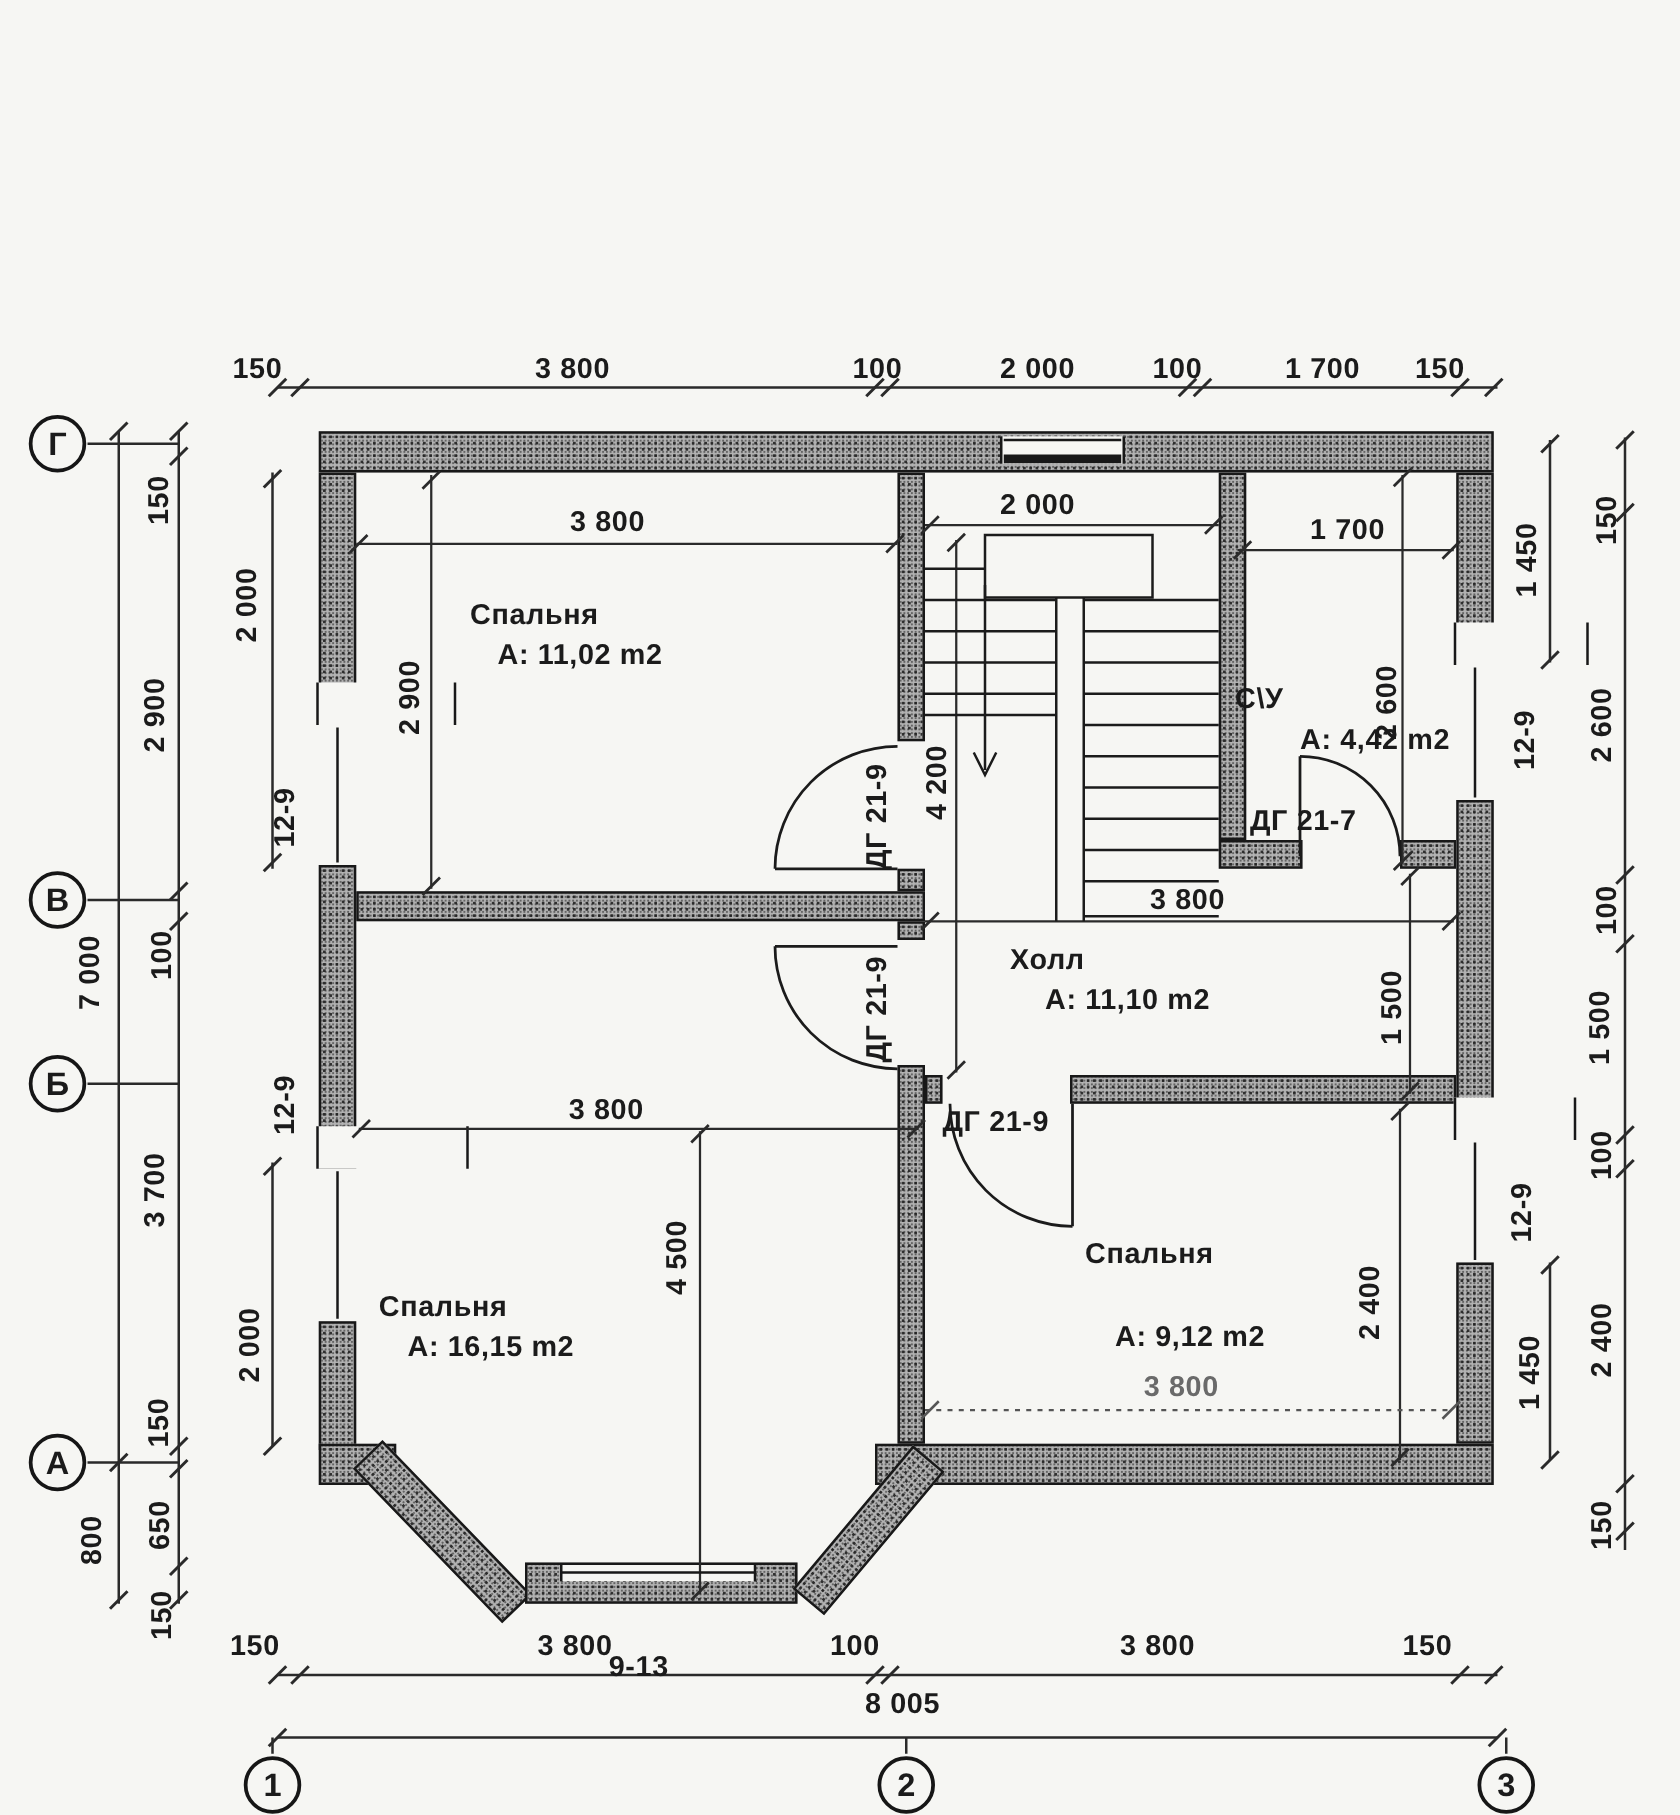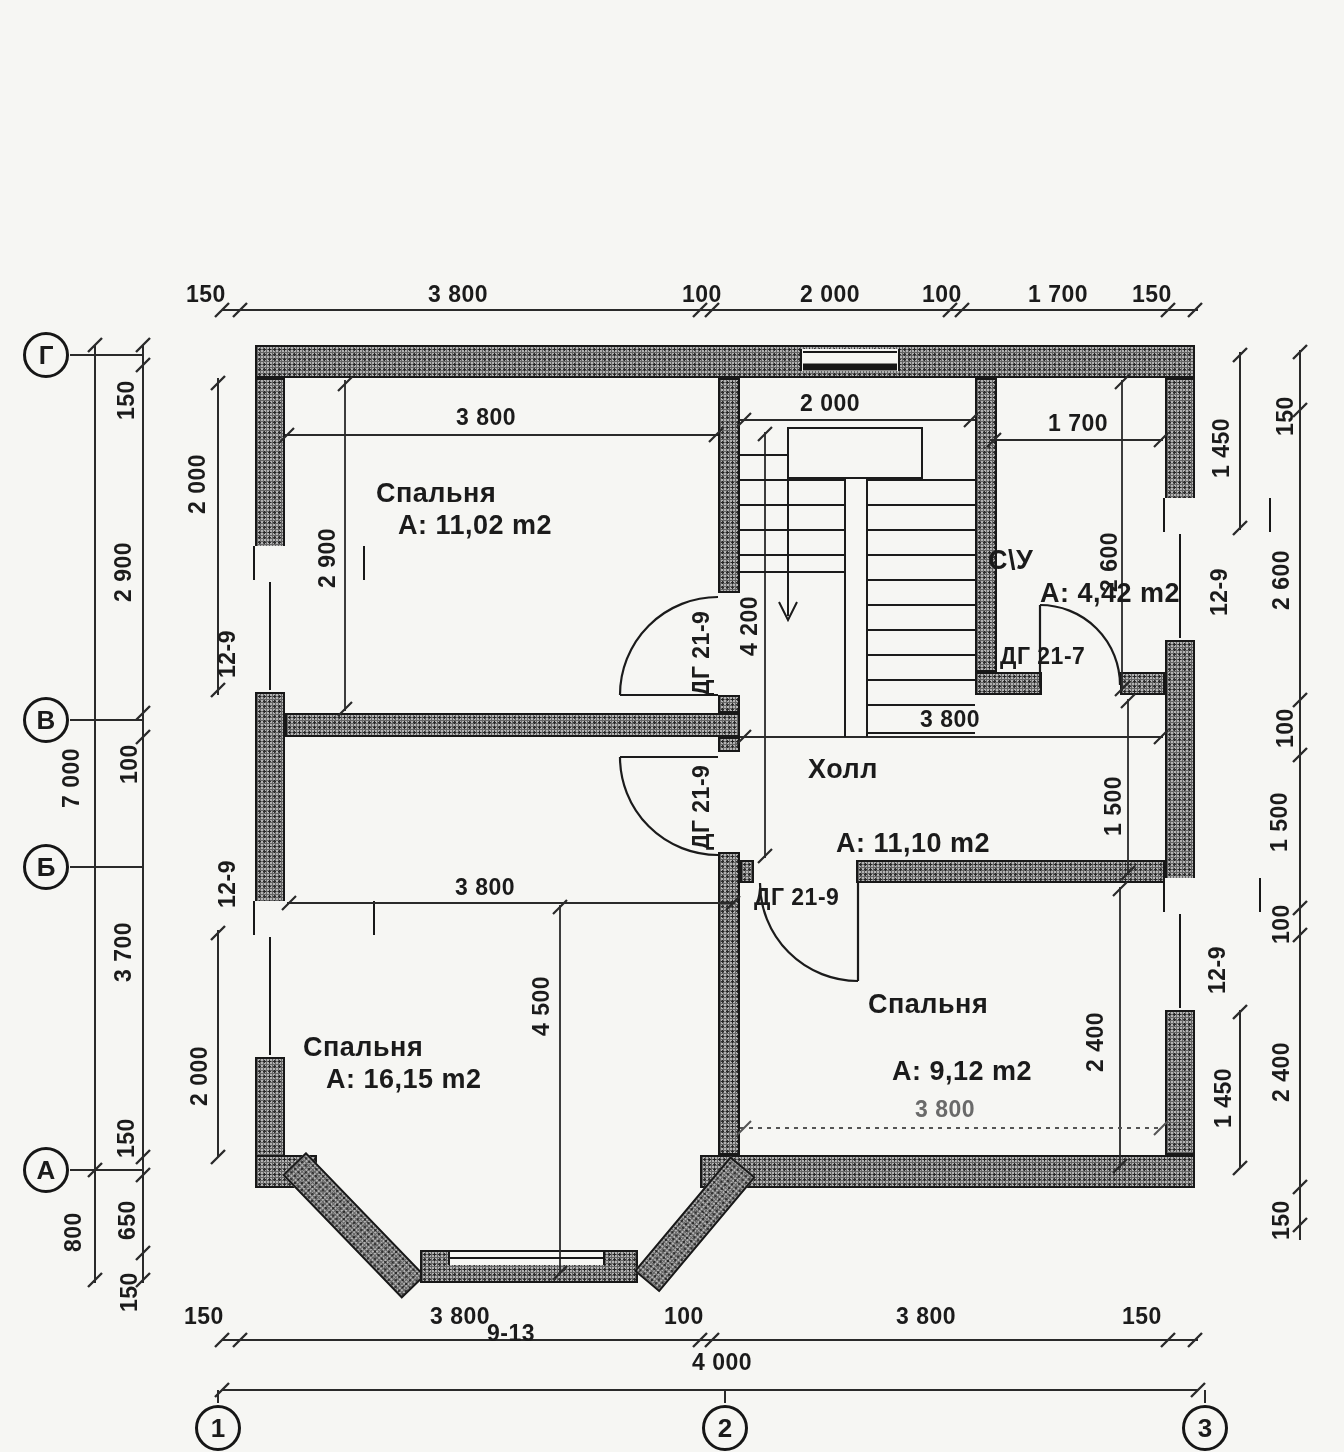--- a/index.html
+++ b/index.html
@@ -10,21 +10,21 @@
                          radial-gradient(rgba(80,80,80,.8) 1px,transparent 1.2px);
         background-size:5px 5px,3px 3px;background-position:0 0,2px 1px;
         border:2px solid #181818;z-index:2;}
   .win{position:absolute;box-sizing:border-box;background:#f6f6f3;z-index:3;}
   .win.v{border-top:2px solid #181818;border-bottom:2px solid #181818;}
   .win.hz{border-left:2px solid #181818;border-right:2px solid #181818;}
   svg.lines{position:absolute;left:0;top:0;z-index:4;}
   .t{position:absolute;font-weight:bold;font-size:23px;letter-spacing:.5px;
      white-space:nowrap;z-index:5;}
   .v{transform-origin:0 0;transform:rotate(-90deg);}
-  .room{font-size:27px;}
+  .room{font-size:23px;}
   .faint{color:#6a6a6a;}
   .axis{position:absolute;width:46px;height:46px;border:3px solid #161616;border-radius:50%;
         display:flex;align-items:center;justify-content:center;font-weight:bold;
         font-size:26px;z-index:5;box-sizing:border-box;}
   .title{position:absolute;left:424px;top:6px;font-size:50px;font-weight:bold;
          font-style:italic;text-decoration:underline;letter-spacing:3px;z-index:5;}
 </style>
 </head>
 <body>
 
@@ -142,21 +142,21 @@
   <span class="t" style="left:922px;top:281px;">100</span>
   <span class="t" style="left:1028px;top:281px;">1 700</span>
   <span class="t" style="left:1132px;top:281px;">150</span>
 
   <span class="t" style="left:487px;top:1284px;margin-top:36px;">9-13</span>
   <span class="t" style="left:184px;top:1303px;">150</span>
   <span class="t" style="left:430px;top:1303px;">3 800</span>
   <span class="t" style="left:664px;top:1303px;">100</span>
   <span class="t" style="left:896px;top:1303px;">3 800</span>
   <span class="t" style="left:1122px;top:1303px;">150</span>
-  <span class="t" style="left:692px;top:1349px;">4 000</span>
+  <span class="t" style="left:692px;top:1349px;">8 005</span>
 
   <span class="t v" style="left:58px;top:808px;">7 000</span>
   <span class="t v" style="left:60px;top:1252px;">800</span>
   <span class="t v" style="left:113px;top:420px;">150</span>
   <span class="t v" style="left:110px;top:602px;">2 900</span>
   <span class="t v" style="left:116px;top:784px;">100</span>
   <span class="t v" style="left:110px;top:982px;">3 700</span>
   <span class="t v" style="left:113px;top:1158px;">150</span>
   <span class="t v" style="left:114px;top:1240px;">650</span>
   <span class="t v" style="left:116px;top:1312px;">150</span>
@@ -193,19 +193,19 @@
   <span class="t v" style="left:688px;top:696px;">ДГ 21-9</span>
   <span class="t v" style="left:688px;top:850px;">ДГ 21-9</span>
   <span class="t" style="left:754px;top:884px;">ДГ 21-9</span>
   <span class="t" style="left:1000px;top:643px;">ДГ 21-7</span>
 
   <span class="t room" style="left:376px;top:478px;">Спальня</span>
   <span class="t room" style="left:398px;top:510px;">A: 11,02 m2</span>
   <span class="t room" style="left:988px;top:545px;">С\У</span>
   <span class="t room" style="left:1012px;top:578px;margin-left:28px;">A: 4,42 m2</span>
   <span class="t room" style="left:808px;top:754px;">Холл</span>
-  <span class="t room" style="left:836px;top:828px;">A: 11,10 m2</span>
+  <span class="t room" style="left:836px;top:786px;">A: 11,10 m2</span>
   <span class="t room" style="left:303px;top:1032px;">Спальня</span>
   <span class="t room" style="left:326px;top:1064px;">A: 16,15 m2</span>
   <span class="t room" style="left:868px;top:989px;">Спальня</span>
   <span class="t room" style="left:892px;top:1020px;margin-top:36px;">A: 9,12 m2</span>
 
 </div>
 
 </body></html>

